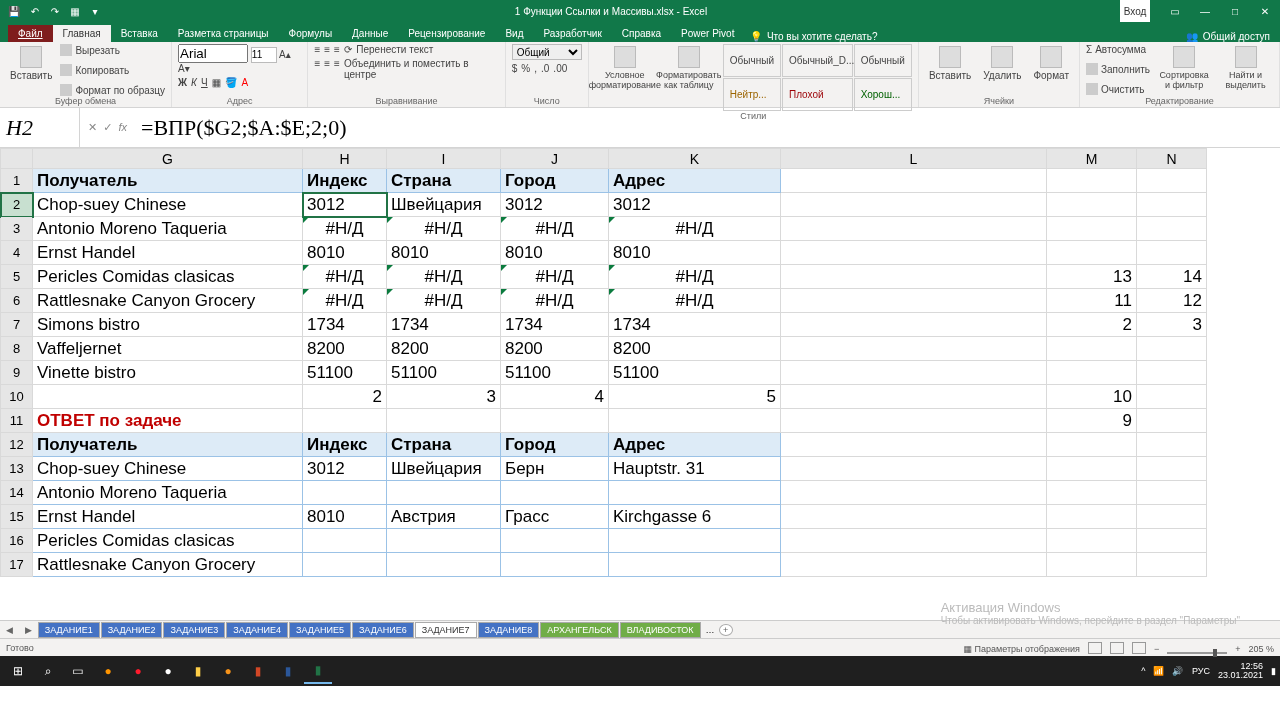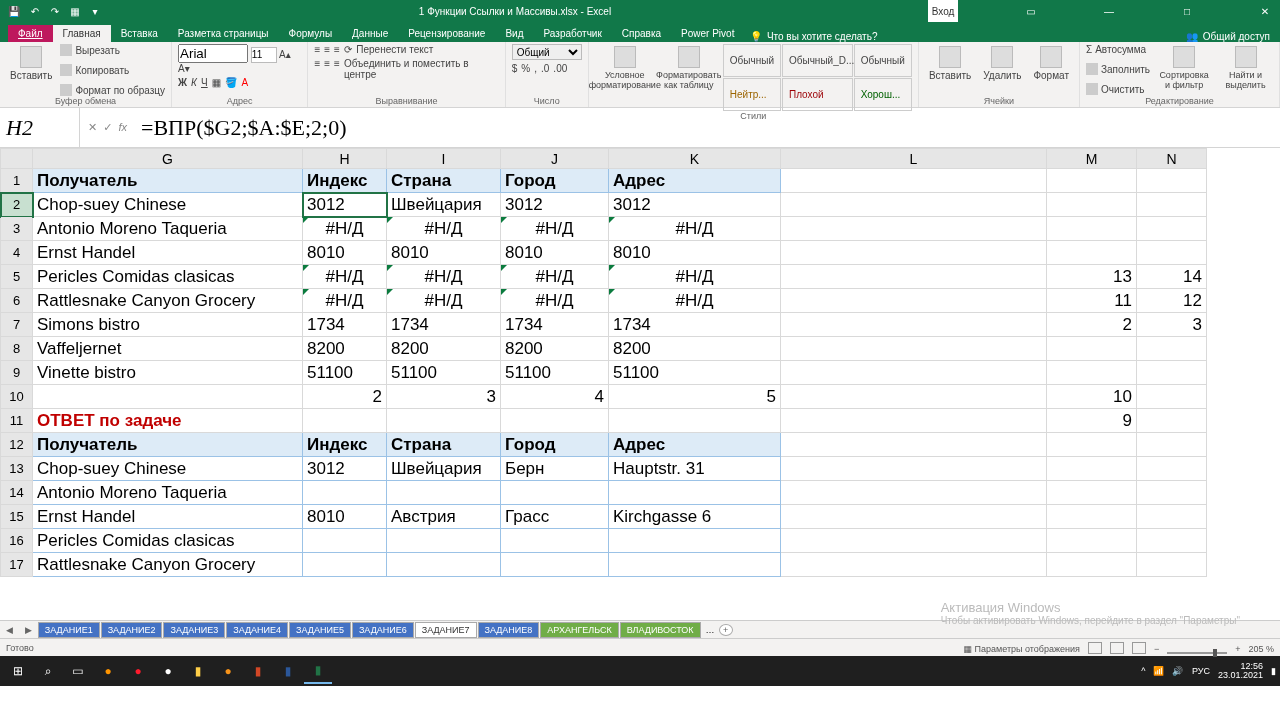--- a/index.html
+++ b/index.html
@@ -3,28 +3,28 @@
 <meta charset="utf-8">
 <style>
 * { margin:0; padding:0; box-sizing:border-box; font-family:"Segoe UI",Arial,sans-serif; }
 body { width:1280px; height:720px; overflow:hidden; background:#fff; position:relative; }
 
 
 .titlebar { height:22px; background:#117849; display:flex; align-items:center; color:#fff; font-size:10px; }
 .titlebar .qat { display:flex; gap:6px; padding-left:8px; align-items:center; }
 .titlebar .qat span { width:14px; height:14px; display:flex; align-items:center; justify-content:center; font-size:10px; cursor:pointer;}
 .titlebar .title { flex:1; text-align:center; }
-.titlebar .winctrl { display:flex; align-items:center;gap:48px; }
+.titlebar .winctrl { display:flex; align-items:center; }
 .titlebar .winctrl .login { background:#fff; color:#333; padding:1px 8px; margin-right:10px; font-size:10px;}
 .titlebar .winctrl span { width:30px; height:22px; display:flex; align-items:center; justify-content:center; cursor:pointer;}
 
 
 .ribbontabs { height:20px; background:#117849; display:flex; align-items:flex-end; color:#fff; font-size:10px; padding-left:8px; gap:0; }
 .ribbontabs .tab { padding:3px 10px; cursor:pointer; }
-.ribbontabs .tab.file { background:#be185d;text-decoration:underline; }
+.ribbontabs .tab.file { background:#7f1d1d;text-decoration:underline; }
 .ribbontabs .tab.active { background:#f3f2f1; color:#333; }
 .ribbontabs .tell { margin-left:6px; display:flex; align-items:center; gap:4px;}
 .ribbontabs .share { margin-left:auto; margin-right:10px; display:flex; align-items:center; gap:4px;}
 
 
 .ribbon { height:66px; background:#f3f2f1; border-bottom:1px solid #d4d4d4; display:flex; font-size:10px; color:#444; }
 .ribgrp { border-right:1px solid #e0e0e0; padding:2px 6px 0 6px; display:flex; flex-direction:column; justify-content:space-between;}
 .ribgrp .lbl { text-align:center; font-size:9px; color:#666; padding-bottom:1px;}
 .ribgrp .content { display:flex; gap:4px; flex:1; align-items:flex-start;}
 .bigbtn { display:flex; flex-direction:column; align-items:center; justify-content:center; padding:2px 4px; cursor:pointer; text-align:center; max-width:60px;}

